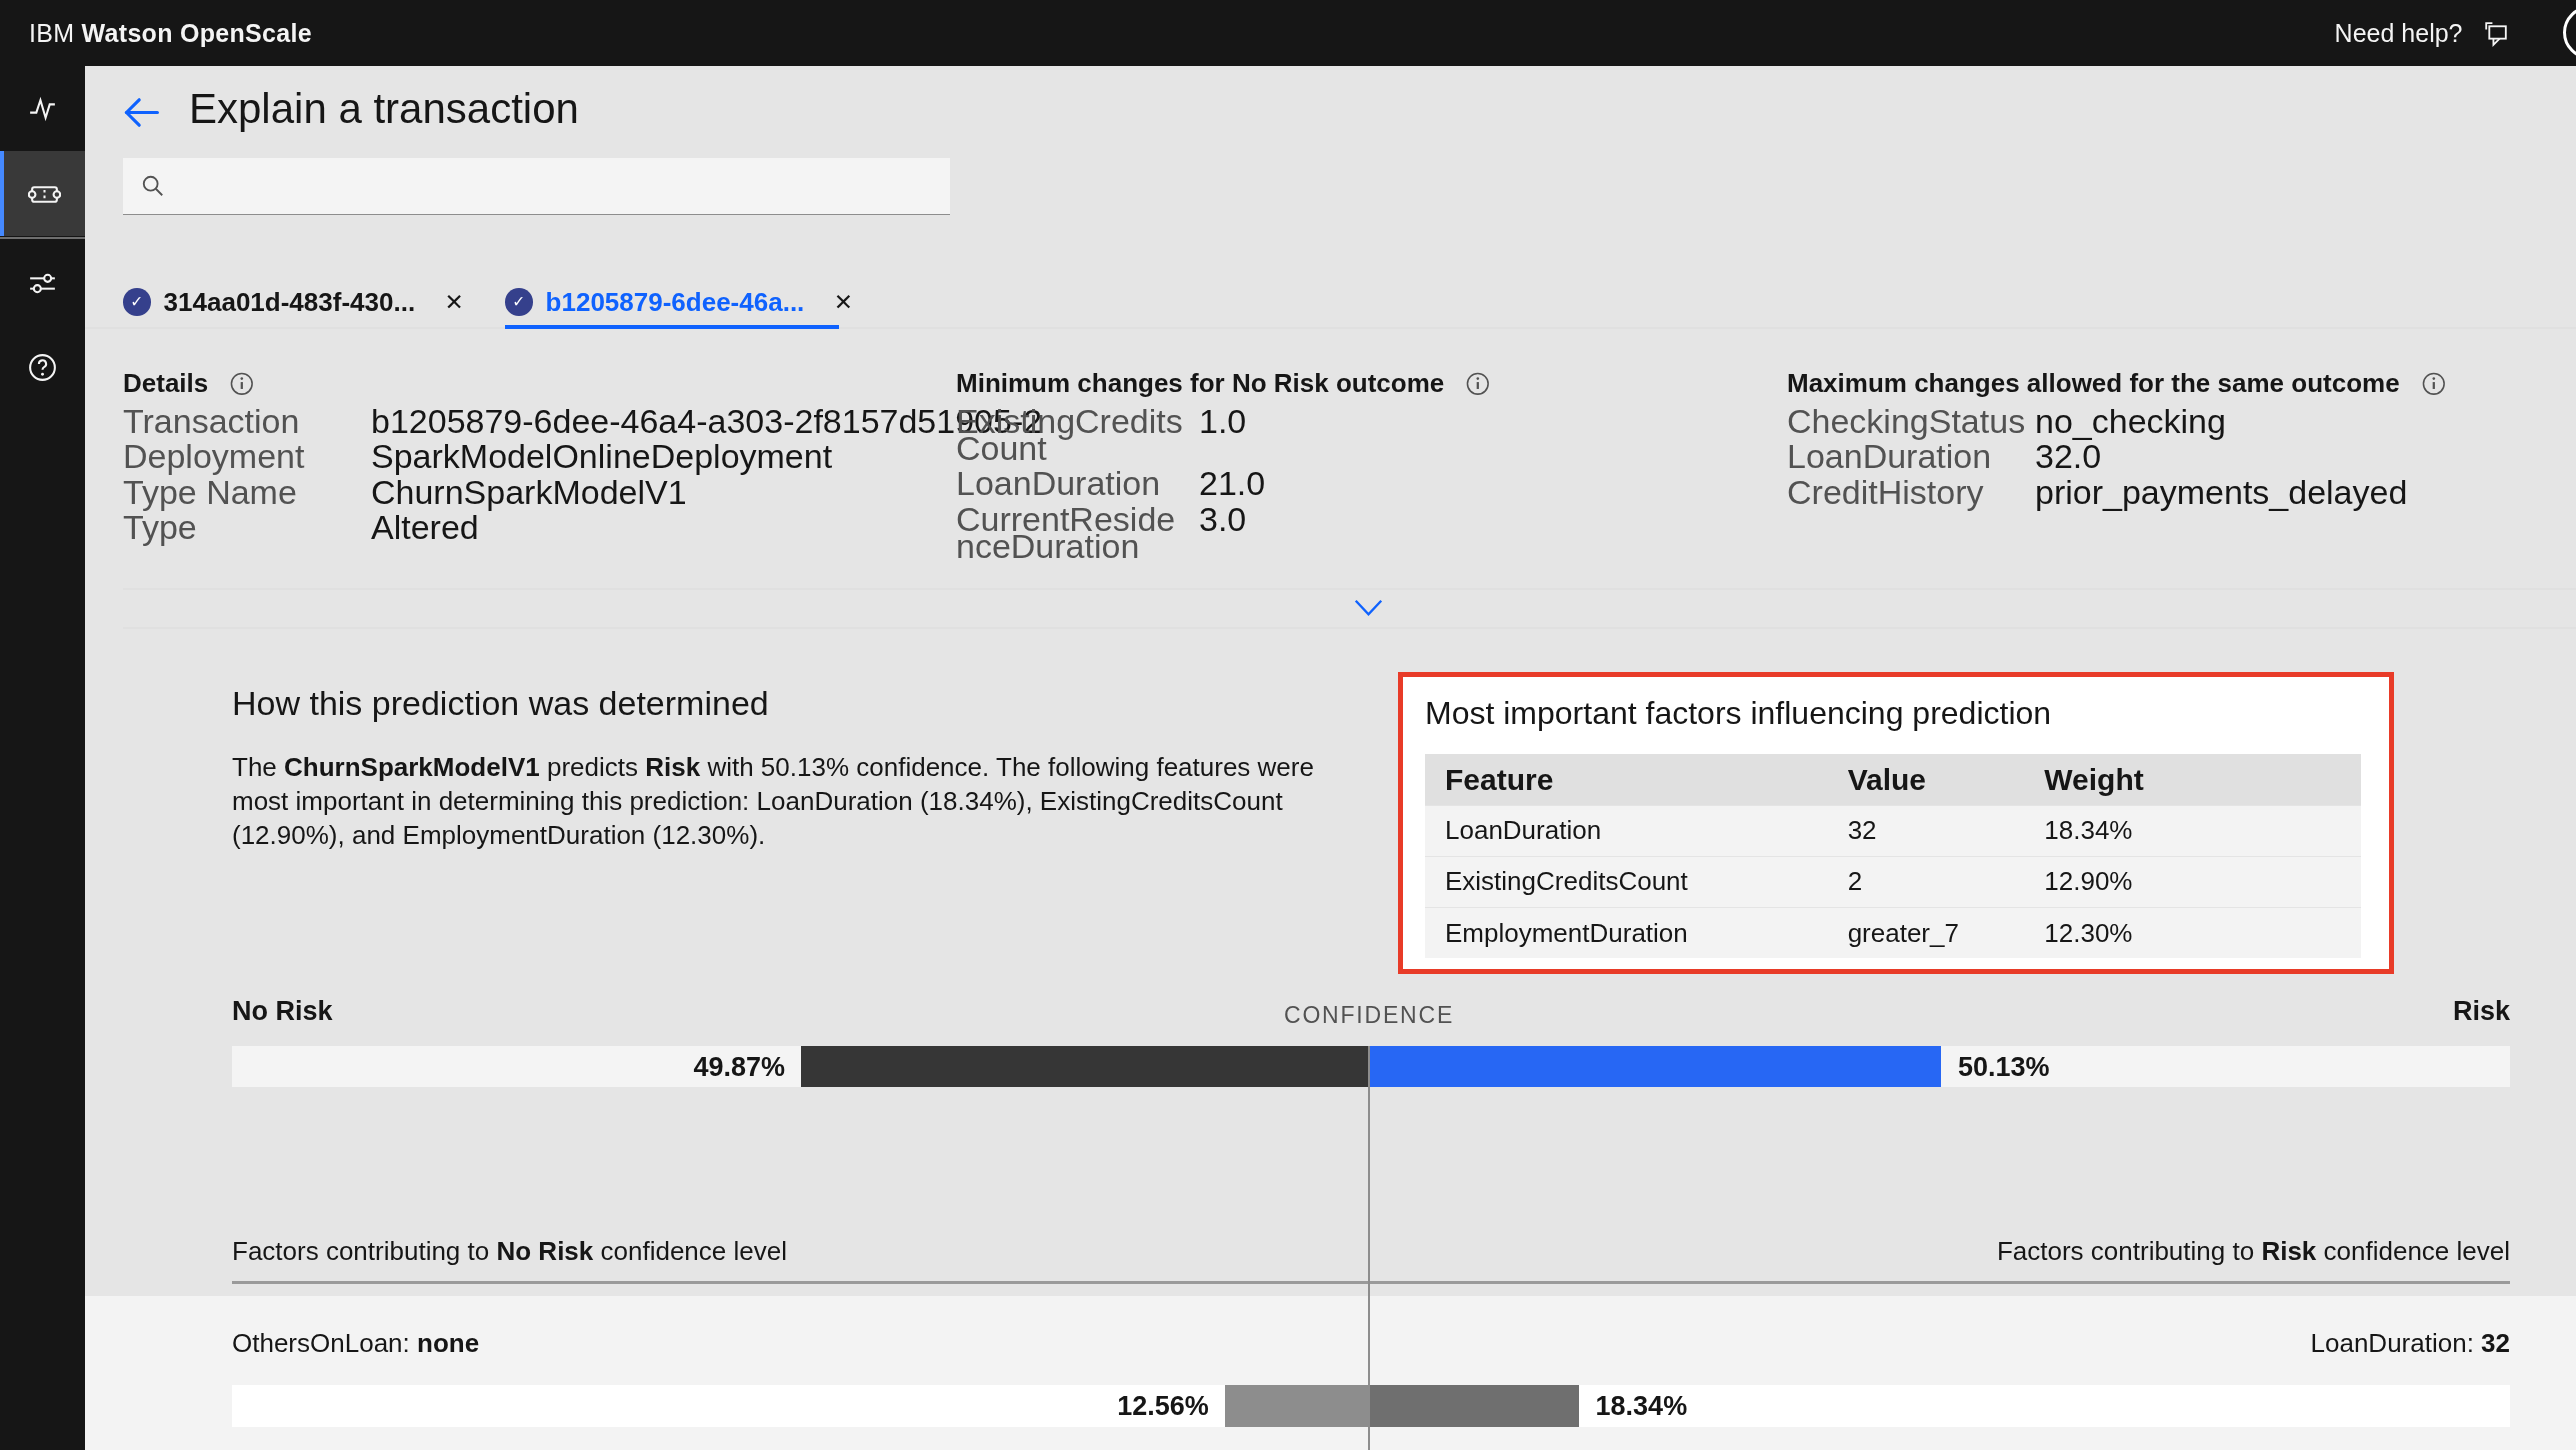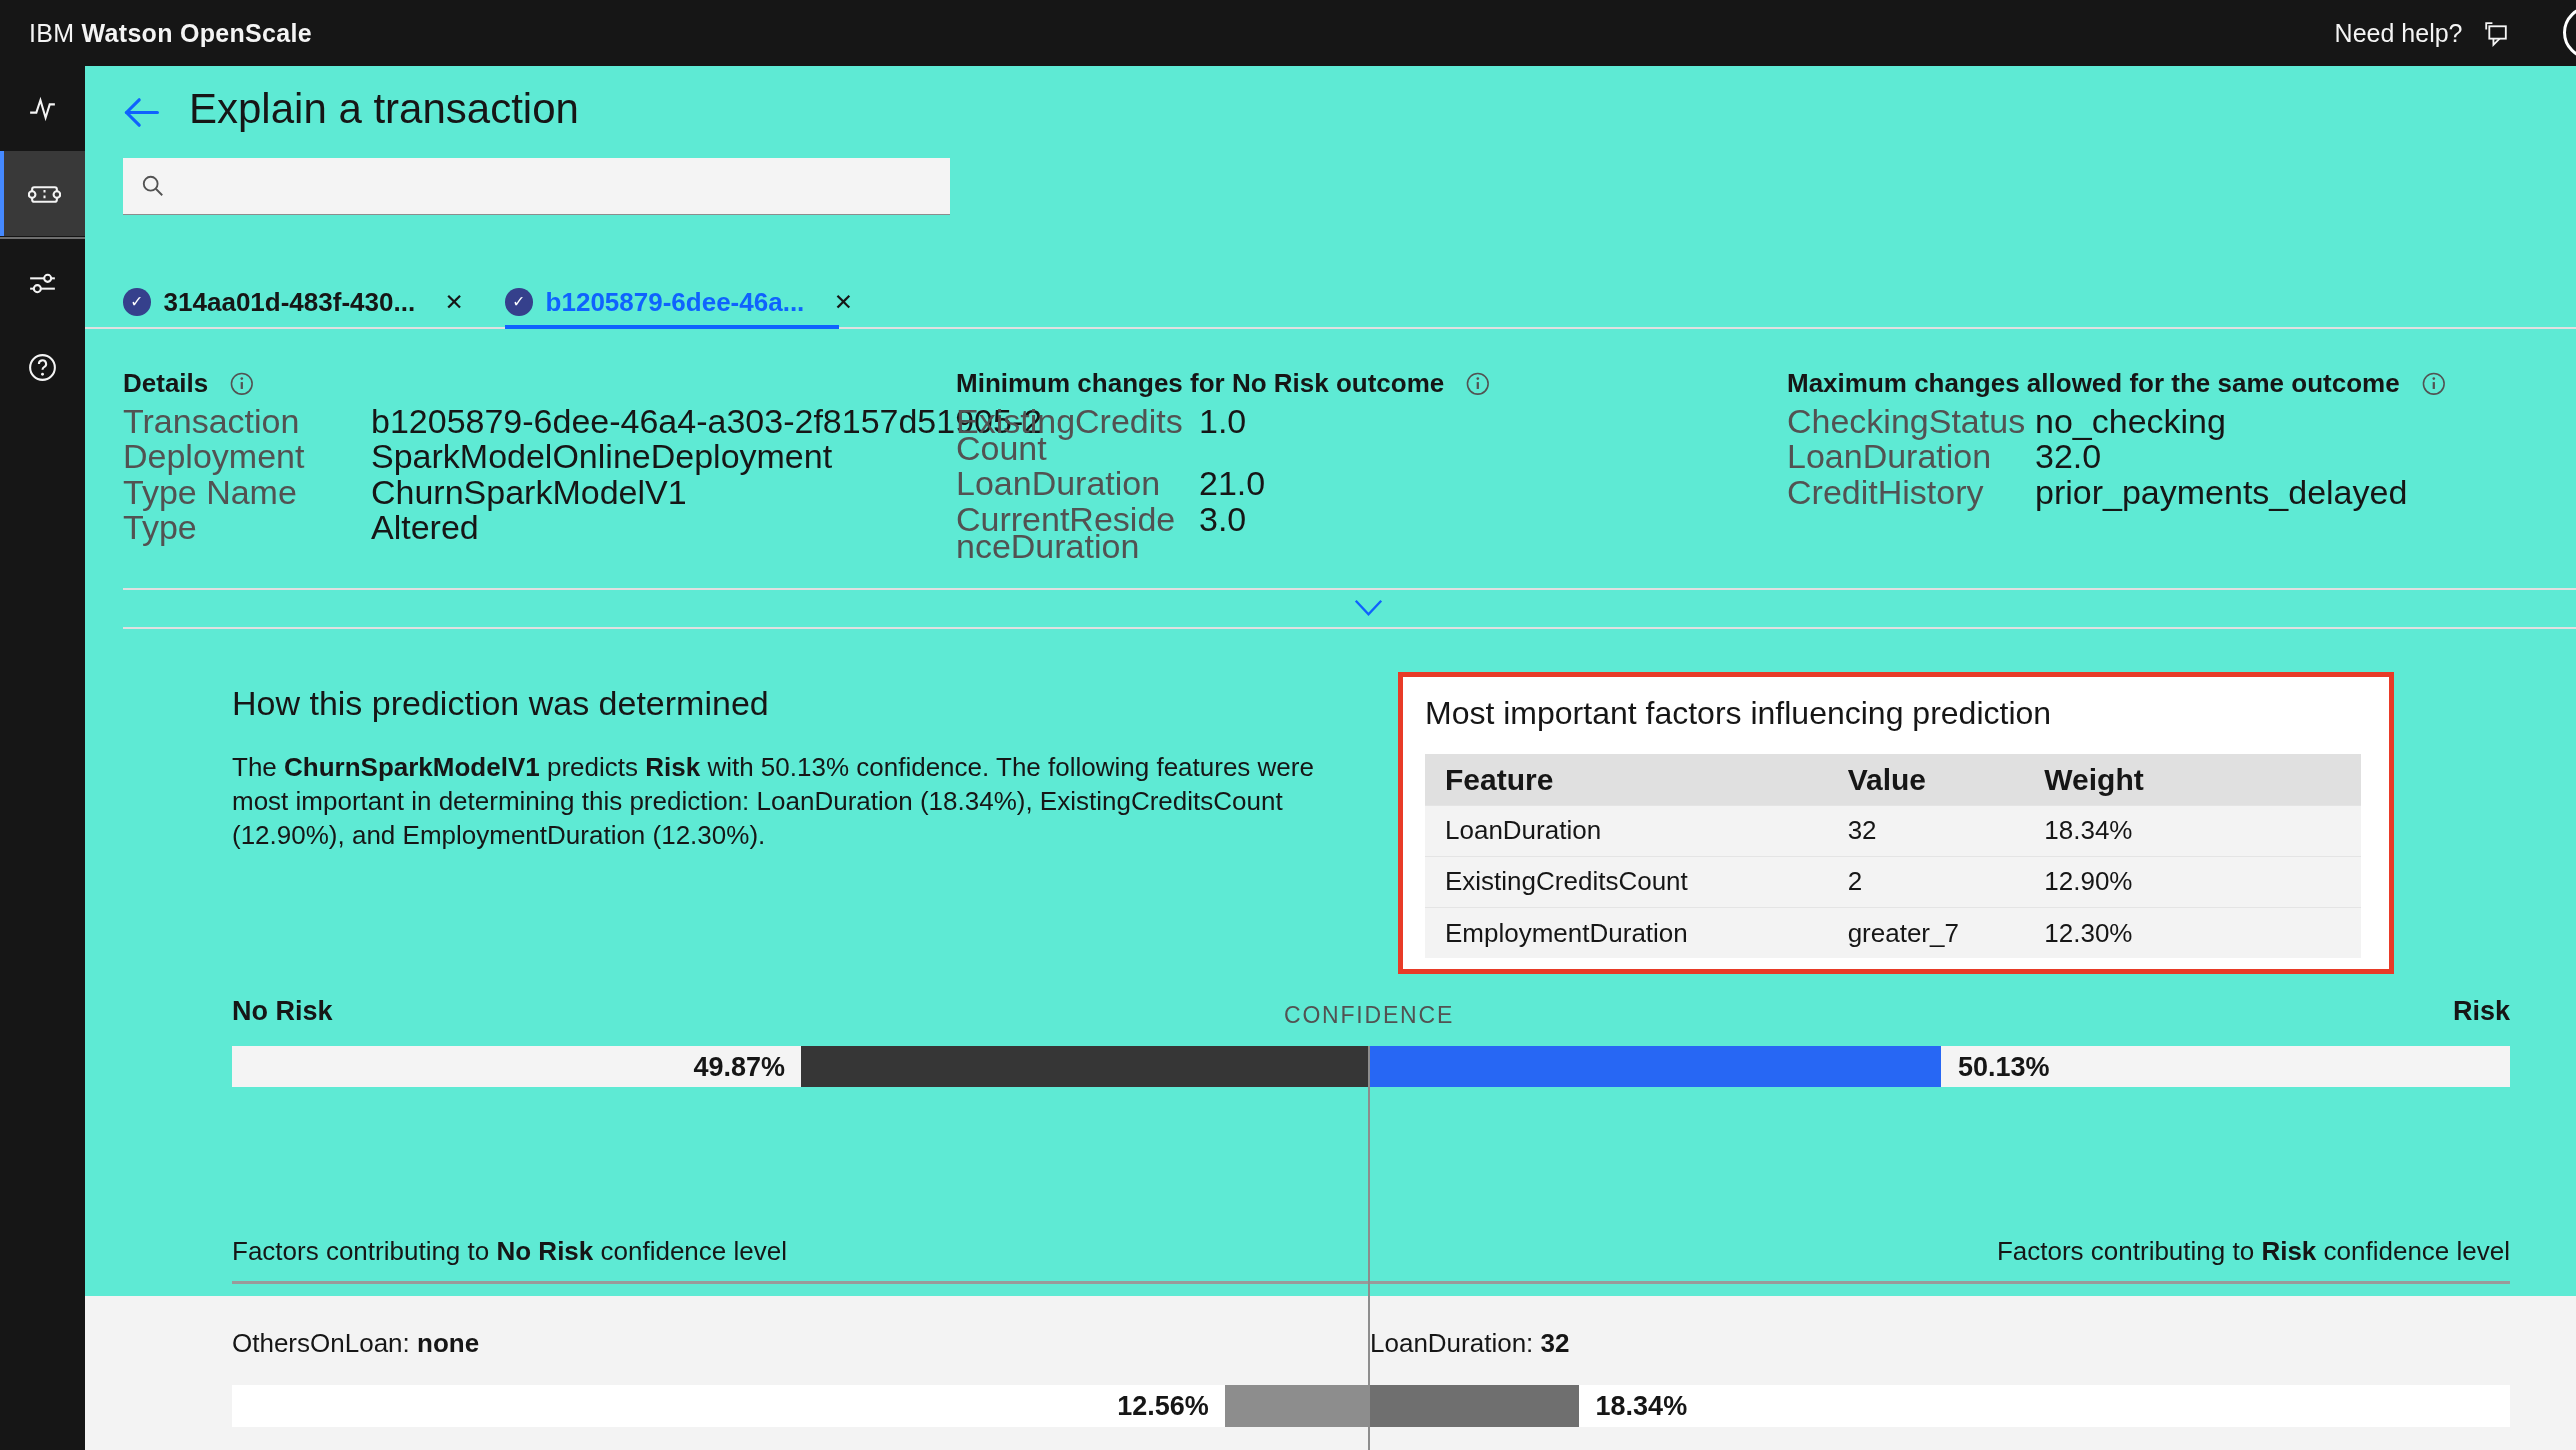--- a/index.html
+++ b/index.html
@@ -1,17 +1,17 @@
 <!DOCTYPE html>
 <html style="font-size:14.7px"><head>
 <meta charset="utf-8">
 <style>
   * { margin:0; padding:0; box-sizing:border-box; }
   body { background:#ffffff; font-family:"Liberation Sans","DejaVu Sans",sans-serif; color:#161616; }
-  #app { position:relative; width:2576px; height:1451px; background:#5eead4; overflow:hidden; }
+  #app { position:relative; width:2576px; height:1451px; background:#e5e5e5; overflow:hidden; }
 
   
   .hdr { position:absolute; left:0; top:0; width:2576px; height:66px; background:#161616; color:#fff;
          display:flex; align-items:center; padding:0 0 0 29px; z-index:30; }
   .brand { font-size:25px; letter-spacing:0.3px; color:#f4f4f4; }
   .brand .bold { font-weight:700; }
   .hdr-right { margin-left:auto; display:flex; align-items:center; gap:16.5px; margin-right:64px; }
   .help-label { font-size:25px; color:#f4f4f4; }
   .chat-svg { width:33px; height:33px; }
   .avatar { position:absolute; left:2563px; top:6.4px; width:53px; height:53px; border:3.7px solid #fff; border-radius:50%; }
@@ -94,21 +94,21 @@
   
   .contrib { position:absolute; top:1236px; font-size:26px; color:#161616; }
   .contrib.l { left:232px; }
   .contrib.r { left:1370px; width:1140px; text-align:right; }
   .contrib-div { position:absolute; left:232px; top:1281px; width:2278px; height:2.8px; background:#9a9a9a; }
 
   
   .band { position:absolute; left:85px; top:1296px; width:2491px; height:154px; background:#f3f3f3; }
   .feat-label { position:absolute; top:1328px; font-size:26px; color:#161616; }
   .feat-label.l { left:232px; }
-  .feat-label.r { left:1370px; width:1140px; }
+  .feat-label.r { left:1370px; width:1140px; text-align:right; }
   .ftrack { position:absolute; top:1385px; height:42px; background:#ffffff; }
   .ftrack.l { left:232px; width:1136px; }
   .ftrack.r { left:1370px; width:1140px; }
   .fill.gray  { right:0; background:#8d8d8d; }
   .fill.gray2 { left:0;  background:#6f6f6f; }
 
   .bold { font-weight:700; }
 </style>
 </head>
 <body>

